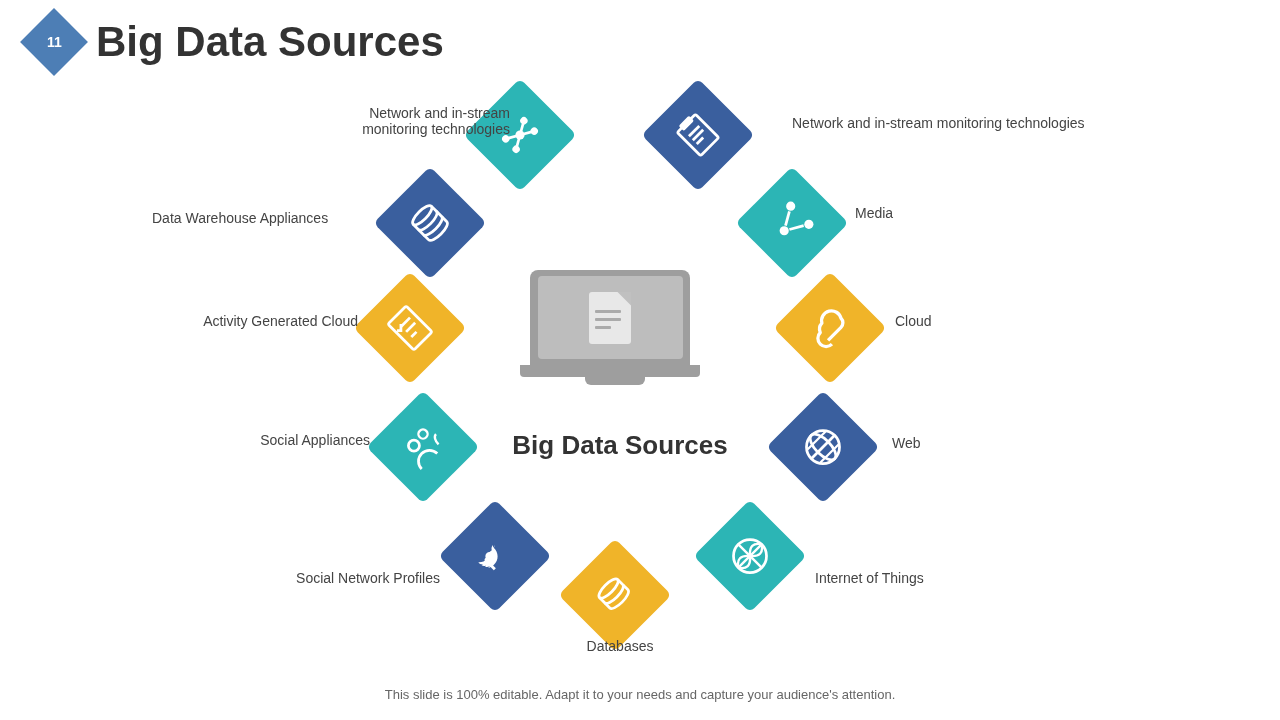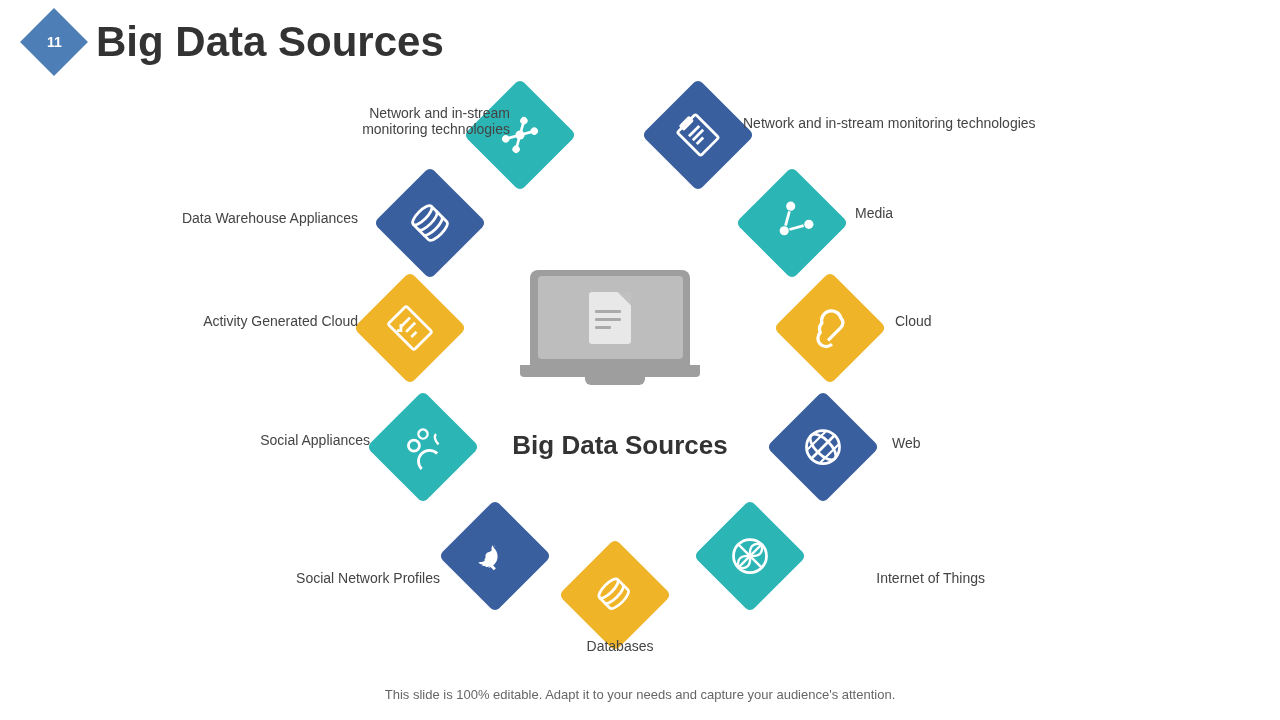--- a/index.html
+++ b/index.html
@@ -141,38 +141,38 @@
       <svg class="icon-svg" viewBox="0 0 24 24">
         <rect x="5" y="3" width="14" height="18" rx="1" fill="none" stroke="white" stroke-width="1.5"></rect>
         <rect x="8" y="1" width="8" height="4" rx="1" fill="white"></rect>
         <line x1="8" y1="9" x2="16" y2="9" stroke="white" stroke-width="1.5"></line>
         <line x1="8" y1="12" x2="16" y2="12" stroke="white" stroke-width="1.5"></line>
         <line x1="8" y1="15" x2="13" y2="15" stroke="white" stroke-width="1.5"></line>
       </svg>
     </div>
   </div>
 </div>
-<div class="node-label" style="left:743px; top:115px; width:160px; text-align:left;">
+<div class="node-label" style="left:792px; top:115px; width:160px; text-align:left;">
   <span>Network and in-stream
 monitoring technologies</span>
 </div>
 
 <div style="position:absolute; left:390px; top:183px;">
   <div class="diamond navy" style="position:relative;">
     <div class="diamond-inner">
       <svg class="icon-svg" viewBox="0 0 24 24">
         <ellipse cx="12" cy="6" rx="7" ry="2.5" fill="none" stroke="white" stroke-width="1.5"></ellipse>
         <path d="M5 6 v4 c0 1.4 3.1 2.5 7 2.5s7-1.1 7-2.5V6" fill="none" stroke="white" stroke-width="1.5"></path>
         <path d="M5 10 v4 c0 1.4 3.1 2.5 7 2.5s7-1.1 7-2.5v-4" fill="none" stroke="white" stroke-width="1.5"></path>
         <path d="M5 14 v4 c0 1.4 3.1 2.5 7 2.5s7-1.1 7-2.5v-4" fill="none" stroke="white" stroke-width="1.5"></path>
       </svg>
     </div>
   </div>
 </div>
-<div class="node-label" style="left:160px; top:210px; width:220px; text-align:center;">
+<div class="node-label" style="left:152px; top:210px; width:220px; text-align:left;">
   <span>Data Warehouse Appliances</span>
 </div>
 
 <div style="position:absolute; left:752px; top:183px;">
   <div class="diamond teal" style="position:relative;">
     <div class="diamond-inner">
       <svg class="icon-svg" viewBox="0 0 24 24">
         <circle cx="18" cy="5" r="2.5" fill="white"></circle>
         <circle cx="6" cy="12" r="2.5" fill="white"></circle>
         <circle cx="18" cy="19" r="2.5" fill="white"></circle>
@@ -271,21 +271,21 @@
       <svg class="icon-svg" viewBox="0 0 24 24">
         <circle cx="12" cy="12" r="9" fill="none" stroke="white" stroke-width="1.5"></circle>
         <path d="M3 12 Q7 6 12 12 Q17 18 21 12" fill="none" stroke="white" stroke-width="1.3"></path>
         <path d="M3 12 Q7 18 12 12 Q17 6 21 12" fill="none" stroke="white" stroke-width="1.3"></path>
         <line x1="12" y1="3" x2="12" y2="21" stroke="white" stroke-width="1.3"></line>
         <line x1="3" y1="12" x2="21" y2="12" stroke="white" stroke-width="1.3"></line>
       </svg>
     </div>
   </div>
 </div>
-<div class="node-label" style="left:815px; top:570px; width:170px; text-align:right;">
+<div class="node-label" style="left:815px; top:570px; width:170px; text-align:left;">
   <span>Internet of Things</span>
 </div>
 
 <div style="position:absolute; left:575px; top:555px;">
   <div class="diamond gold" style="position:relative;">
     <div class="diamond-inner">
       <svg class="icon-svg" viewBox="0 0 24 24">
         <ellipse cx="12" cy="7" rx="7" ry="2.5" fill="none" stroke="white" stroke-width="1.5"></ellipse>
         <path d="M5 7 v4 c0 1.4 3.1 2.5 7 2.5s7-1.1 7-2.5V7" fill="none" stroke="white" stroke-width="1.5"></path>
         <path d="M5 11 v4 c0 1.4 3.1 2.5 7 2.5s7-1.1 7-2.5v-4" fill="none" stroke="white" stroke-width="1.5"></path>

